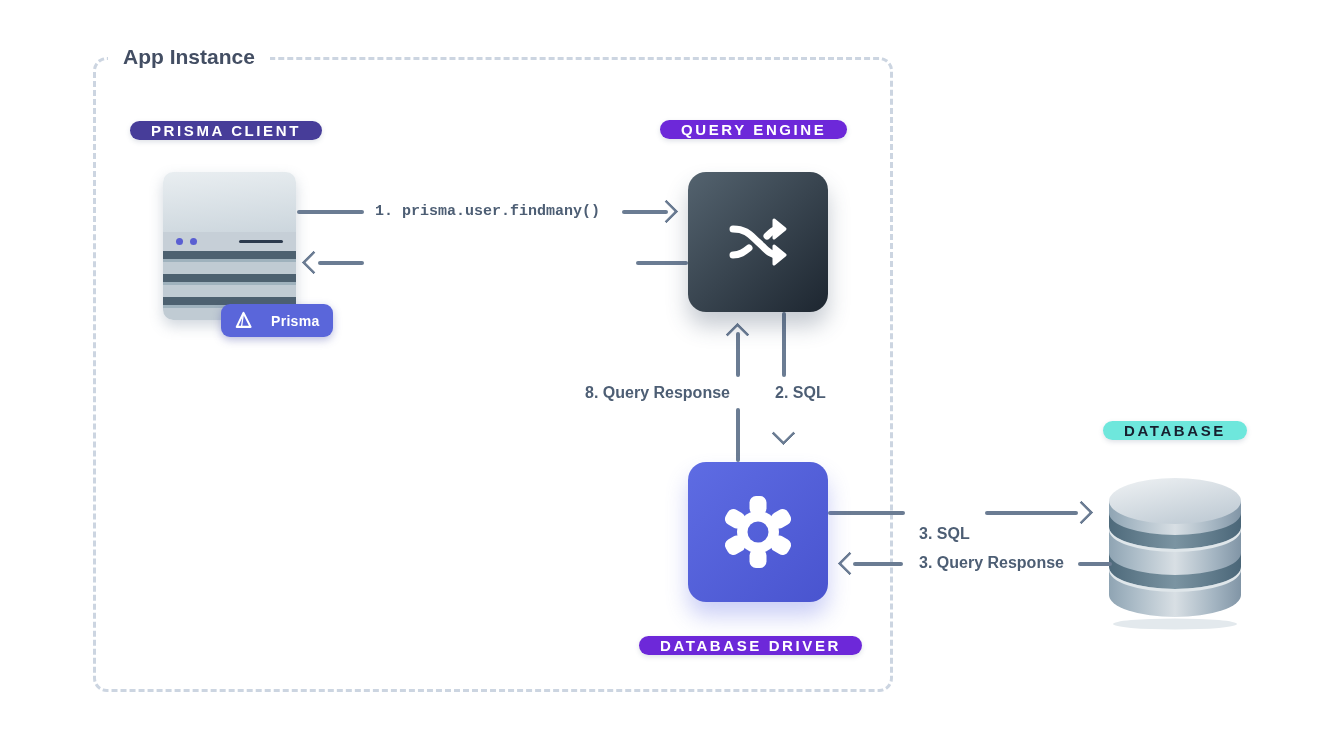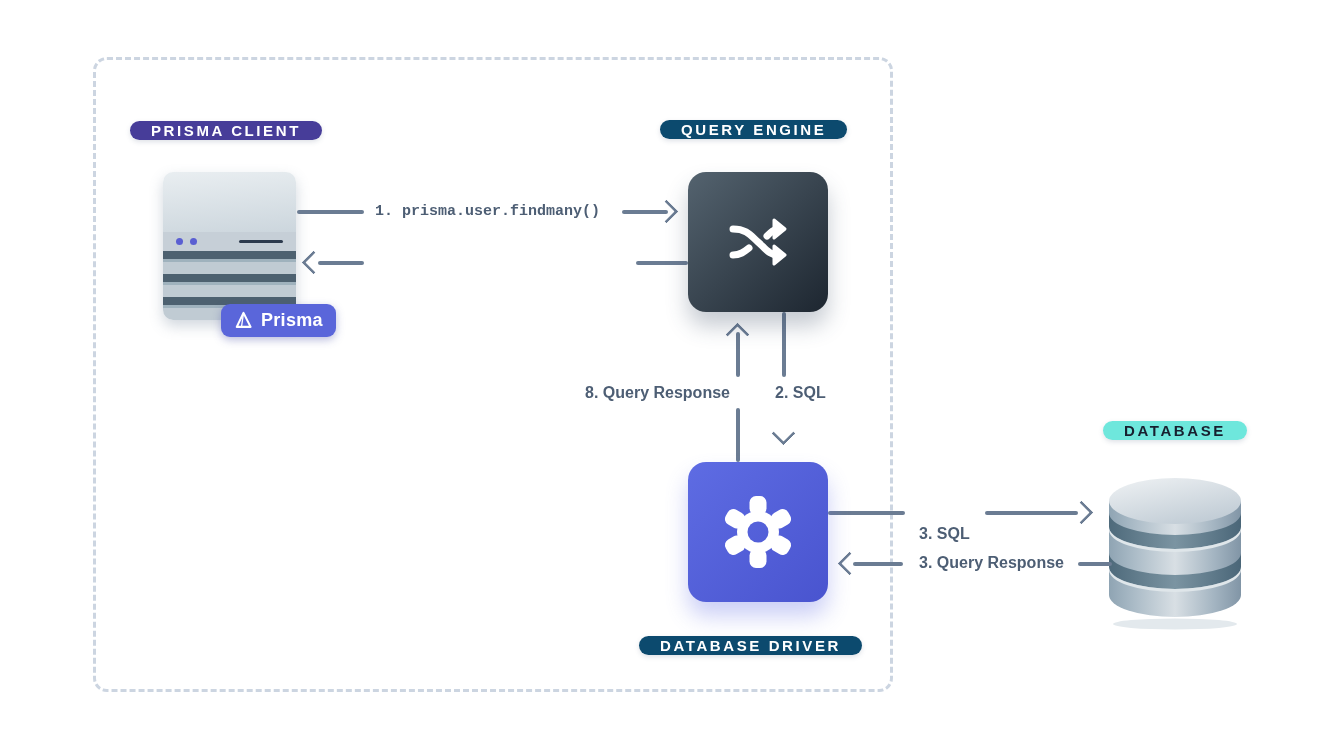--- a/index.html
+++ b/index.html
@@ -12,37 +12,37 @@
             border:3px dashed #ccd5e1; border-radius:14px; }
   .app-title { position:absolute; left:108px; top:43px; z-index:2; background:#ffffff;
                padding:2px 15px; font-size:21px; font-weight:bold; color:#434e63; }
 
   
   .pill { position:absolute; z-index:3; height:19px; display:inline-flex; align-items:center;
           padding:0 21px; border-radius:17px; font-weight:bold; font-size:15px;
           letter-spacing:2.6px; color:#ffffff; white-space:nowrap;
           box-shadow:0 2px 5px rgba(70,90,120,.18); }
   .pill.indigo { background:#473d99; }
-  .pill.slate  { background:#0c4a6e; }
+  .pill.slate  { background:#6d28d9; }
   .pill.teal   { background:#6ee7dc; color:#17202f; }
 
   
   .server { position:absolute; left:163px; top:172px; width:133px; height:148px;
             border-radius:10px; overflow:hidden; box-shadow:0 6px 14px rgba(90,110,135,.28); }
   .srv-top { height:60px; background:linear-gradient(175deg,#e9eef1,#ccd6dd); }
   .srv-ctrl { height:19px; background:#c6cfd7; display:flex; align-items:center; padding:0 13px; }
   .srv-dot { width:7px; height:7px; border-radius:50%; background:#5a5fd2; margin-right:7px; }
   .srv-dash { margin-left:auto; width:44px; height:3px; border-radius:2px; background:#2d3b4e; }
   .srv-stripes { height:69px;
     background:repeating-linear-gradient(180deg,
       #4d6170 0px,#4d6170 8px,#9fb2bd 8px,#9fb2bd 11px,#c0cbd3 11px,#c0cbd3 23px); }
 
   .prisma-badge { position:absolute; left:221px; top:304px; z-index:4; height:33px;
      padding:4px 13px; background:#5a66da; border-radius:9px; display:flex; align-items:center;
-     gap:8px; color:#ffffff; font-weight:bold; font-size:18px; letter-spacing:.3px;
+     gap:18px; color:#ffffff; font-weight:bold; font-size:14px; letter-spacing:.3px;
      box-shadow:0 3px 8px rgba(60,70,160,.35); }
 
   
   .engine { position:absolute; left:688px; top:172px; width:140px; height:140px; z-index:2;
             border-radius:18px; background:linear-gradient(135deg,#54636f 0%,#1d2630 100%);
             box-shadow:0 14px 22px rgba(50,70,95,.28);
             display:flex; align-items:center; justify-content:center; }
   .driver { position:absolute; left:688px; top:462px; width:140px; height:140px; z-index:2;
             border-radius:18px; background:linear-gradient(135deg,#5e6ce3 0%,#4954cf 100%);
             box-shadow:0 14px 22px rgba(93,106,227,.32);
@@ -63,20 +63,21 @@
   .flow-label.mono { font-family:Liberation Mono, monospace; font-size:15px; }
 
   .cylinder { position:absolute; left:1108px; top:474px; }
 </style>
 </head>
 <body>
 
 <div class="canvas">
 
   <div class="appbox"></div>
+  <div class="app-title">App Instance</div>
 
   <div class="pill indigo" style="left:130px; top:121px;">PRISMA CLIENT</div>
   <div class="server">
     <div class="srv-top"></div>
     <div class="srv-ctrl">
       <span class="srv-dot"></span>
       <span class="srv-dot"></span>
       <span class="srv-dash"></span>
     </div>
     <div class="srv-stripes"></div>

